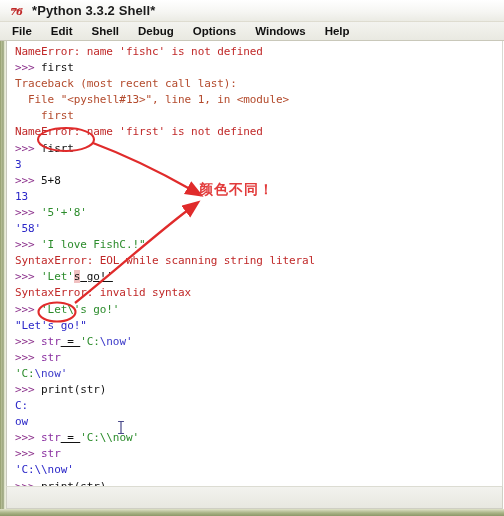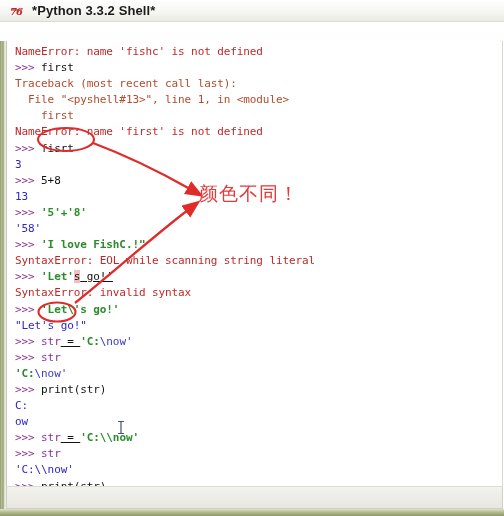--- a/index.html
+++ b/index.html
@@ -101,21 +101,21 @@
     line-height: 16.1px;
     white-space: pre;
     letter-spacing: -0.1px;
   }
   .ln { height: 16.1px; }
 
   .c-err   { color: #c02828; }
   .c-err2  { color: #b34a2c; margin-top: 43px; }
   .c-prompt{ color: #8b2f8b; }
   .c-code  { color: #121212; }
-  .c-str   { color: #2c8c2c; font-weight: bold; }
+  .c-str   { color: #2c8c2c; }
   .c-out   { color: #2b27c8; }
   .c-plain { color: #121212; text-decoration: underline; }
   .c-esc   { color: #3a38c9; }
   .c-kw    { color: #8a2fa0; }
   .hl      { background: #f0c0c0; color:#121212; }
 
   
   .statusbar {
     position: absolute;
     left: 6px; right: 1px;
@@ -136,22 +136,22 @@
   .overlay {
     position: absolute;
     left: 0; top: 0;
     width: 504px; height: 516px;
     pointer-events: none;
   }
   .cn-note {
     position: absolute;
     left: 199px; top: 181px;
     font-family: "DejaVu Sans", sans-serif;
-    font-size: 19px;
-    font-weight: 400;
+    font-size: 14px;
+    font-weight: 700;
     color: #e23b3b;
     letter-spacing: 1px;
     white-space: nowrap;
   }
 
   
   .ibeam {
     position: absolute;
     left: 117px; top: 420px;
     width: 9px; height: 15px;
@@ -166,20 +166,29 @@
     <span class="title-icon">
       <svg width="15" height="13" viewBox="0 0 15 13">
         <text x="0" y="10" font-family="DejaVu Serif, serif" font-size="10" font-style="italic" font-weight="bold" fill="#c02828">7</text>
         <text x="6" y="10" font-family="DejaVu Serif, serif" font-size="10" font-style="italic" font-weight="bold" fill="#c02828">6</text>
         <line x1="1" y1="5" x2="12" y2="5" stroke="#c02828" stroke-width="1.1"></line>
       </svg>
     </span>
     <span class="title-text">*Python 3.3.2 Shell*</span>
   </div>
 
+  <div class="menubar">
+    <span class="menu-item">File</span>
+    <span class="menu-item">Edit</span>
+    <span class="menu-item">Shell</span>
+    <span class="menu-item">Debug</span>
+    <span class="menu-item">Options</span>
+    <span class="menu-item">Windows</span>
+    <span class="menu-item">Help</span>
+  </div>
 
   <div class="frame">
     <div class="edge-left"></div>
     <div class="edge-left-dark"></div>
 
     <div class="textarea">
       <div class="shell" id="shell-lines"><div class="ln"><span class="c-err">NameError: name 'fishc' is not defined</span></div><div class="ln"><span class="c-prompt">&gt;&gt;&gt; </span><span class="c-code">first</span></div><div class="ln"><span class="c-err2">Traceback (most recent call last):</span></div><div class="ln"><span class="c-err2">  File "&lt;pyshell#13&gt;", line 1, in &lt;module&gt;</span></div><div class="ln"><span class="c-err2">    first</span></div><div class="ln"><span class="c-err">NameError: name 'first' is not defined</span></div><div class="ln"><span class="c-prompt">&gt;&gt;&gt; </span><span class="c-code">fisrt</span></div><div class="ln"><span class="c-out">3</span></div><div class="ln"><span class="c-prompt">&gt;&gt;&gt; </span><span class="c-code">5+8</span></div><div class="ln"><span class="c-out">13</span></div><div class="ln"><span class="c-prompt">&gt;&gt;&gt; </span><span class="c-str">'5'+'8'</span></div><div class="ln"><span class="c-out">'58'</span></div><div class="ln"><span class="c-prompt">&gt;&gt;&gt; </span><span class="c-str">'I love FishC.!"</span></div><div class="ln"><span class="c-err">SyntaxError: EOL while scanning string literal</span></div><div class="ln"><span class="c-prompt">&gt;&gt;&gt; </span><span class="c-str">'Let'</span><span class="hl">s</span><span class="c-plain"> go!'</span></div><div class="ln"><span class="c-err">SyntaxError: invalid syntax</span></div><div class="ln"><span class="c-prompt">&gt;&gt;&gt; </span><span class="c-str">'Let\'s go!'</span></div><div class="ln"><span class="c-out">"Let's go!"</span></div><div class="ln"><span class="c-prompt">&gt;&gt;&gt; </span><span class="c-kw">str</span><span class="c-plain"> = </span><span class="c-str">'C:</span><span class="c-esc">\now'</span></div><div class="ln"><span class="c-prompt">&gt;&gt;&gt; </span><span class="c-kw">str</span></div><div class="ln"><span class="c-str">'C:</span><span class="c-esc">\now'</span></div><div class="ln"><span class="c-prompt">&gt;&gt;&gt; </span><span class="c-code">print(str)</span></div><div class="ln"><span class="c-out">C:</span></div><div class="ln"><span class="c-out">ow</span></div><div class="ln"><span class="c-prompt">&gt;&gt;&gt; </span><span class="c-kw">str</span><span class="c-plain"> = </span><span class="c-str">'C:\\now'</span></div><div class="ln"><span class="c-prompt">&gt;&gt;&gt; </span><span class="c-kw">str</span></div><div class="ln"><span class="c-out">'C:\\now'</span></div><div class="ln"><span class="c-prompt">&gt;&gt;&gt; </span><span class="c-code">print(str)</span></div></div>
     </div>
 
     <div class="statusbar"></div>

